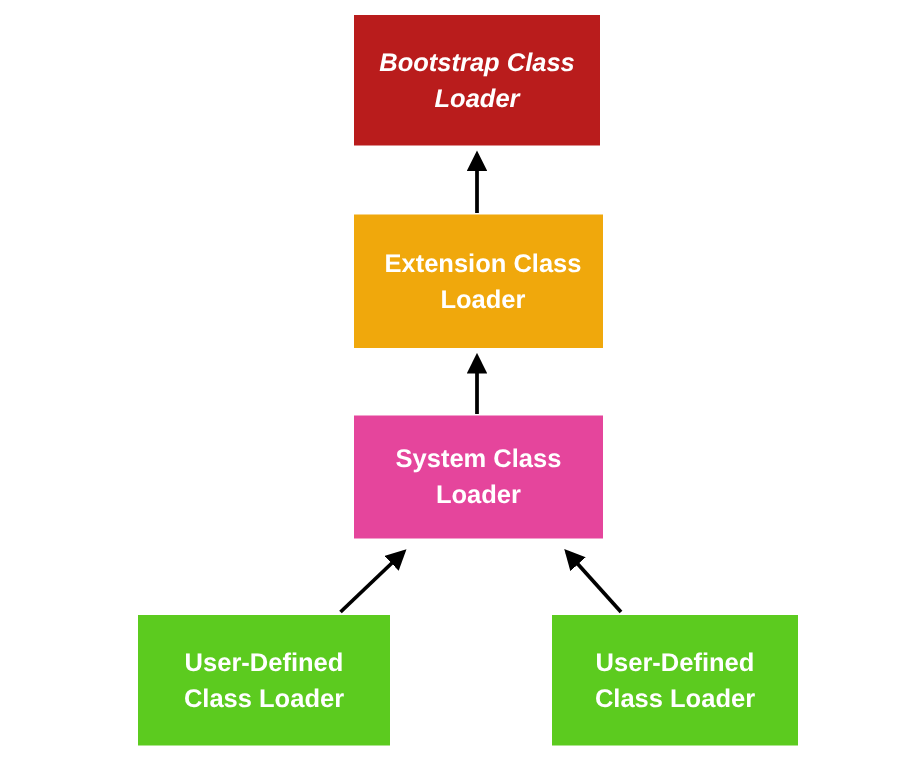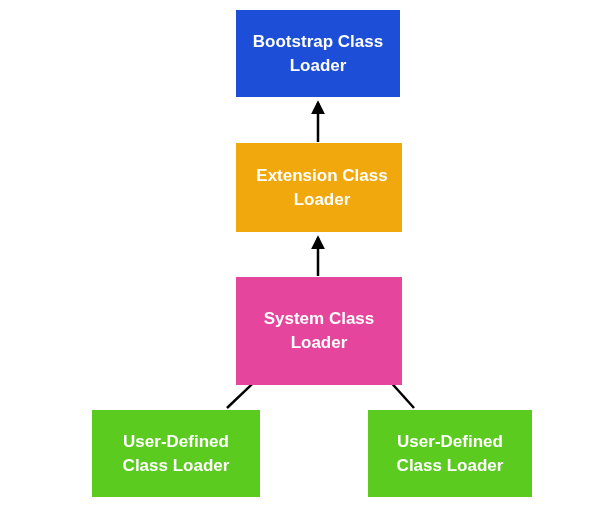--- a/index.html
+++ b/index.html
@@ -24,21 +24,21 @@
     color: #ffffff;
     font-size: 17px;
     font-weight: bold;
     line-height: 1.4;
     white-space: pre-line;
     box-sizing: border-box;
     padding: 6px 10px;
   }
   .node-bootstrap { left: 236px; top: 10px;  width: 164px; height: 87px; }
   .node-extension { left: 236px; top: 143px; width: 166px; height: 89px; }
-  .node-system    { left: 236px; top: 277px; width: 166px; height: 108px; }
+  .node-system    { left: 236px; top: 277px; width: 166px; height: 82px; }
   .node-user-left { left: 92px;  top: 410px; width: 168px; height: 87px; }
   .node-user-right{ left: 368px; top: 410px; width: 164px; height: 87px; }
   .edges-layer {
     position: absolute;
     left: 0;
     top: 0;
     width: 600px;
     height: 516px;
     pointer-events: none;
   }
@@ -53,21 +53,21 @@
       <marker id="arrowhead" viewBox="0 0 10 10" refX="8" refY="5" markerWidth="5.5" markerHeight="5.5" orient="auto-start-reverse">
         <path d="M0,0 L10,5 L0,10 z" fill="#000000"></path>
       </marker>
     </defs>
     <line x1="318" y1="142" x2="318" y2="103" stroke="#000000" stroke-width="2.5" marker-end="url(#arrowhead)"></line>
     <line x1="318" y1="276" x2="318" y2="238" stroke="#000000" stroke-width="2.5" marker-end="url(#arrowhead)"></line>
     <line x1="227" y1="408" x2="269" y2="368" stroke="#000000" stroke-width="2.5" marker-end="url(#arrowhead)"></line>
     <line x1="414" y1="408" x2="378" y2="368" stroke="#000000" stroke-width="2.5" marker-end="url(#arrowhead)"></line>
   </svg>
 
-  <div class="node node-bootstrap" style="background-color: #1d4ed8;">Bootstrap Class
+  <div class="node node-bootstrap" style="background-color: #b91c1c; font-style: italic;">Bootstrap Class
 Loader</div>
 
   <div class="node node-extension" style="background-color: rgb(240, 168, 12); padding-left: 16px;">Extension Class
 Loader</div>
 
   <div class="node node-system" style="background-color: rgb(229, 69, 156);">System Class
 Loader</div>
 
   <div class="node node-user-left" style="background-color: rgb(92, 203, 31);">User-Defined
 Class Loader</div>

